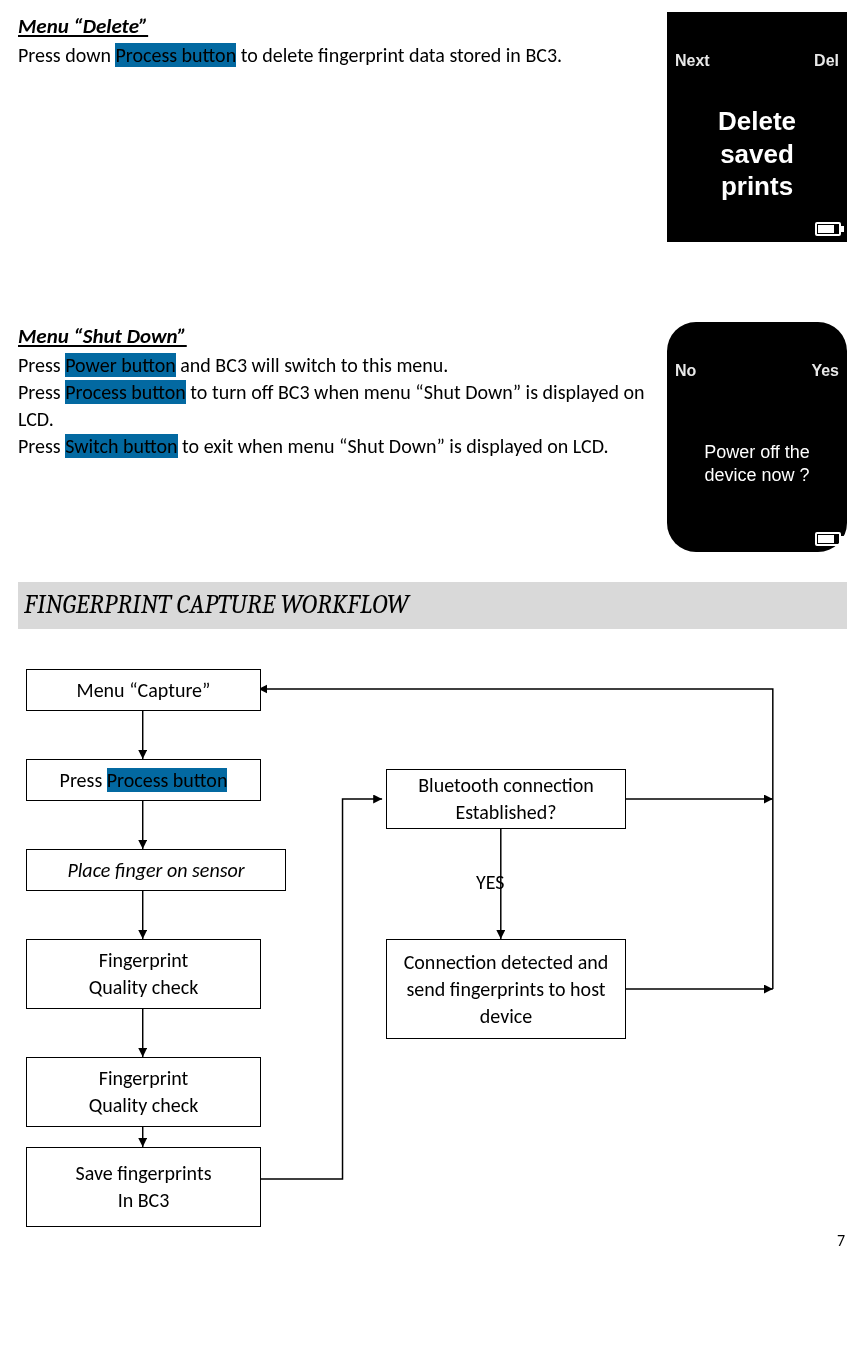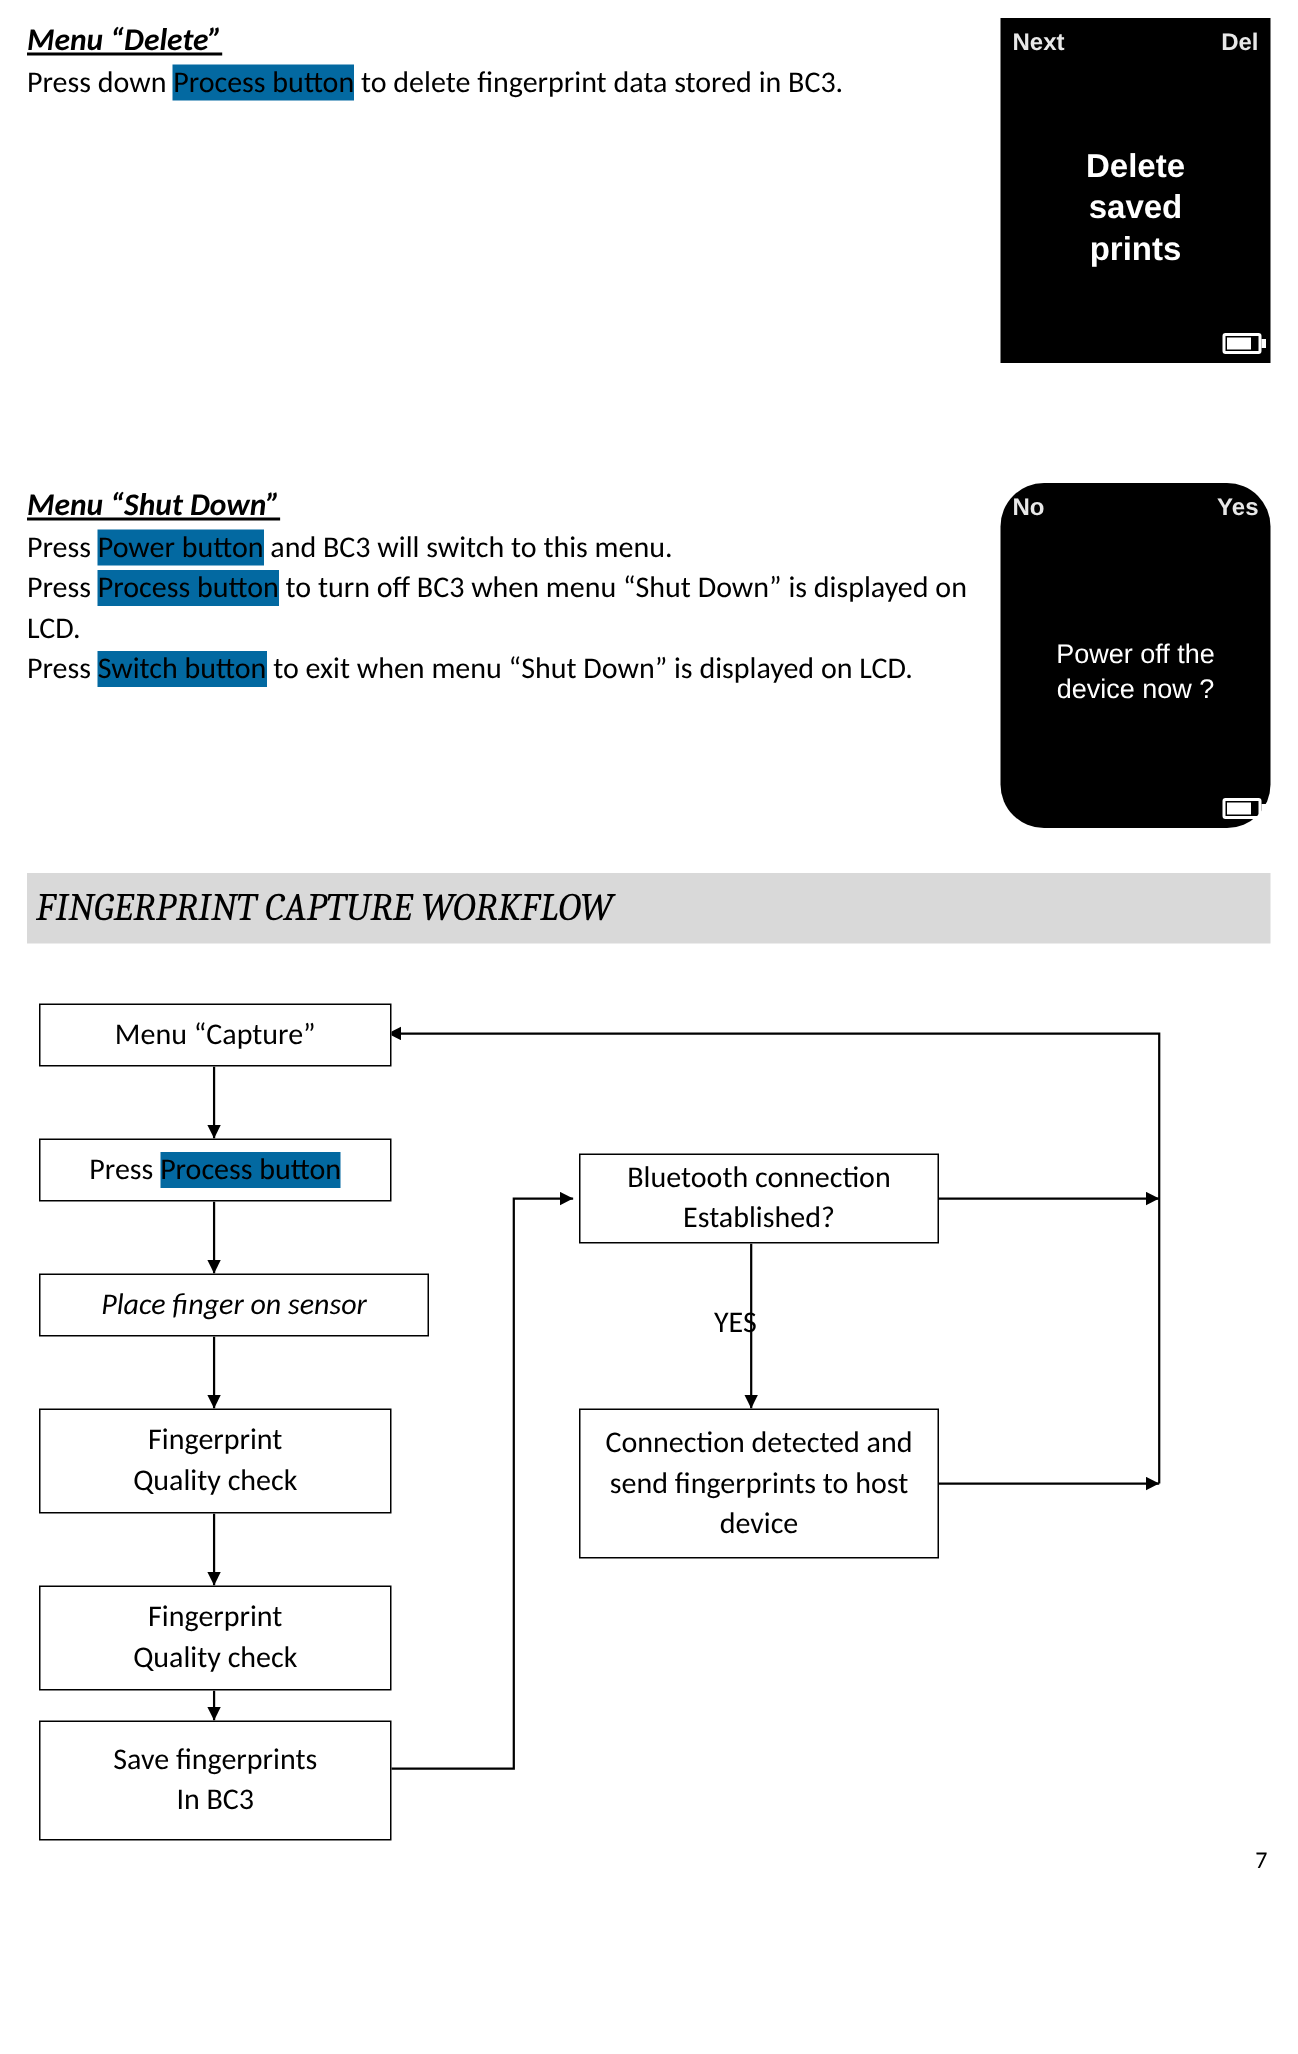--- a/index.html
+++ b/index.html
@@ -40,28 +40,29 @@
     flex-direction: column;
     position: relative;
     flex: none;
   }
   .ds-top {
     display: flex;
     justify-content: space-between;
     font-size: 16px;
     font-weight: 700;
     color: #e8e8e8;
+    margin-top: 32px;
   }
   .ds-body {
     flex: 1;
     display: flex;
     align-items: center;
     justify-content: center;
     text-align: center;
-    font-size: 22px;
+    font-size: 26px;
     font-weight: 600;
     line-height: 1.25;
     padding: 10px 2px;
   }
   .ds-body.small { font-size: 18px; font-weight: 500; }
   .battery-icon {
     position: absolute;
     right: 6px;
     bottom: 6px;
     width: 26px;

